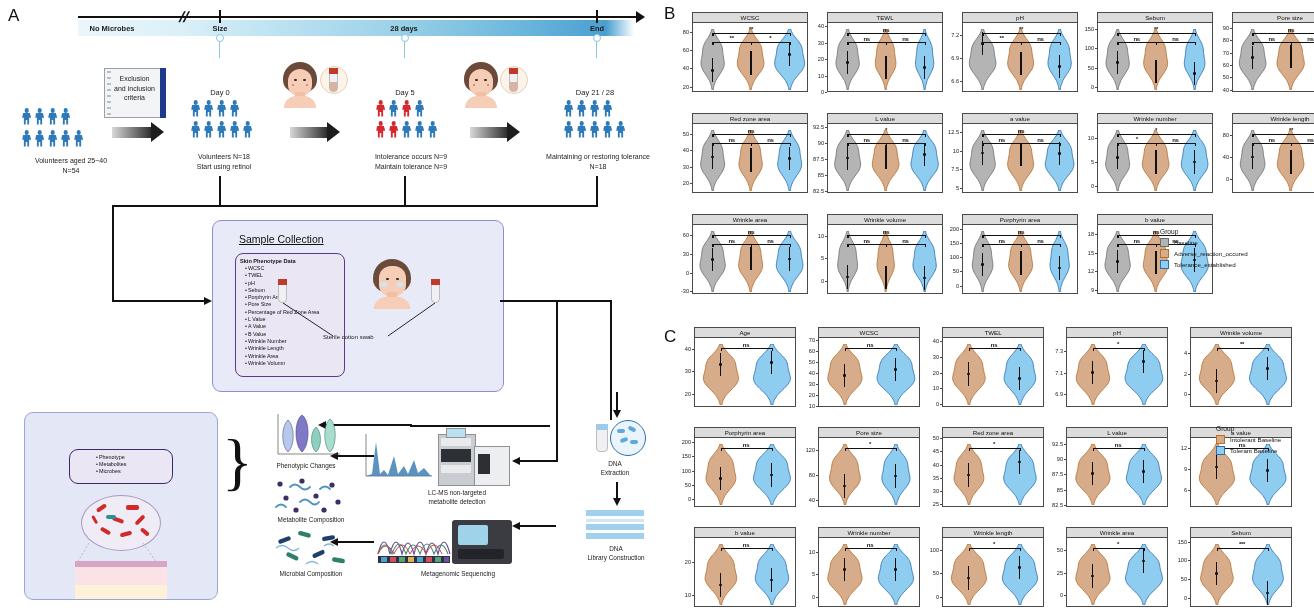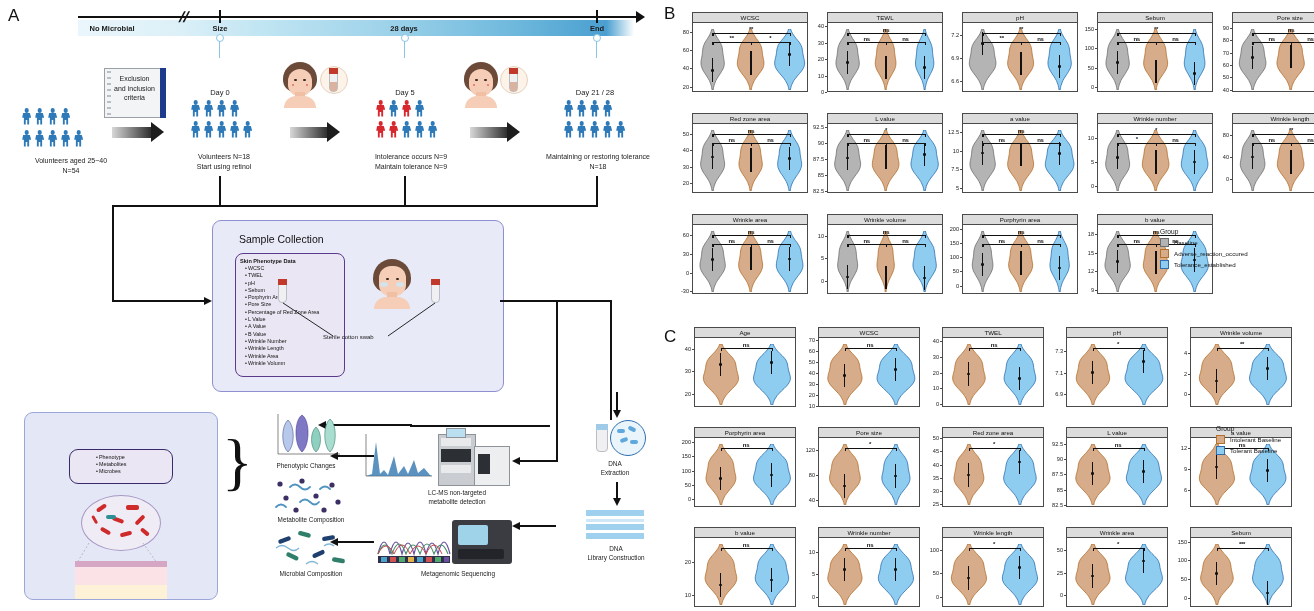--- a/index.html
+++ b/index.html
@@ -54,21 +54,21 @@
   .face .eye{position:absolute;width:2.6px;height:1.6px;background:#3a2a22;border-radius:2px;top:17px;}
   .face .dot{position:absolute;width:2px;height:2px;border-radius:50%;background:#e46a6a;}
   .tube{position:absolute;width:7px;height:22px;background:#f0f0f2;border:1px solid #b9bec4;border-radius:1px 1px 4px 4px;}
   .tube .cap2{position:absolute;left:-1px;right:-1px;top:-1px;height:6px;background:#c0392b;}
   .tube .fill{position:absolute;left:0;right:0;bottom:0;height:9px;background:#d9b3a0;}
   .circ-tube{position:absolute;width:26px;height:26px;border-radius:50%;background:#fdf3e9;border:1px solid #e6d2bd;}
 
   
   .scbox{position:absolute;left:212px;top:220px;width:290px;height:170px;
      background:#e9eaf7;border:1.3px solid #8e8fd0;border-radius:9px;}
-  .sctitle{position:absolute;left:26px;top:12px;font-size:10.5px;color:#111;}
+  .sctitle{position:absolute;left:26px;top:12px;font-size:10.5px;color:#111;text-decoration:underline;}
   .scinner{position:absolute;left:22px;top:32px;width:108px;height:122px;
      background:#eae6f3;border:1.5px solid #5b3a8c;border-radius:8px;}
   .scinner .h{font-size:5.6px;font-weight:700;margin:4px 0 1px 4px;color:#141414;}
   .scinner ul{margin:0;padding:0 0 0 9px;list-style:none;}
   .scinner li{font-size:5.4px;line-height:7.3px;color:#141414;}
   .scinner li:before{content:"\2022";margin-right:1px;}
 
   .swablbl{position:absolute;font-size:6px;color:#1b1b1b;}
 
   
@@ -138,21 +138,21 @@
 <div id="panelA">
   <div class="panel-letter" style="left:8px;top:6px;">A</div>
 
   <div class="tl-axis"></div>
   <div class="tl-arrow"></div>
   <div class="tl-bar"></div>
   <div class="tl-break" style="left:180px;">//</div>
   <div class="tl-tick" style="left:219px;"></div>
   <div class="tl-tick" style="left:596px;"></div>
 
-  <div class="tl-label" style="left:42px;width:140px;">No Microbial</div>
+  <div class="tl-label" style="left:42px;width:140px;">No Microbes</div>
   <div class="tl-label" style="left:196px;width:48px;">Size</div>
   <div class="tl-label" style="left:380px;width:48px;">28 days</div>
   <div class="tl-label" style="left:576px;width:42px;">End</div>
 
   <div class="tl-drop" style="left:219px;top:36px;height:22px;"></div>
   <div class="tl-circ" style="left:216px;top:34px;"></div>
   <div class="tl-drop" style="left:404px;top:36px;height:22px;"></div>
   <div class="tl-circ" style="left:401px;top:34px;"></div>
   <div class="tl-drop" style="left:596px;top:36px;height:22px;"></div>
   <div class="tl-circ" style="left:593px;top:34px;"></div>

